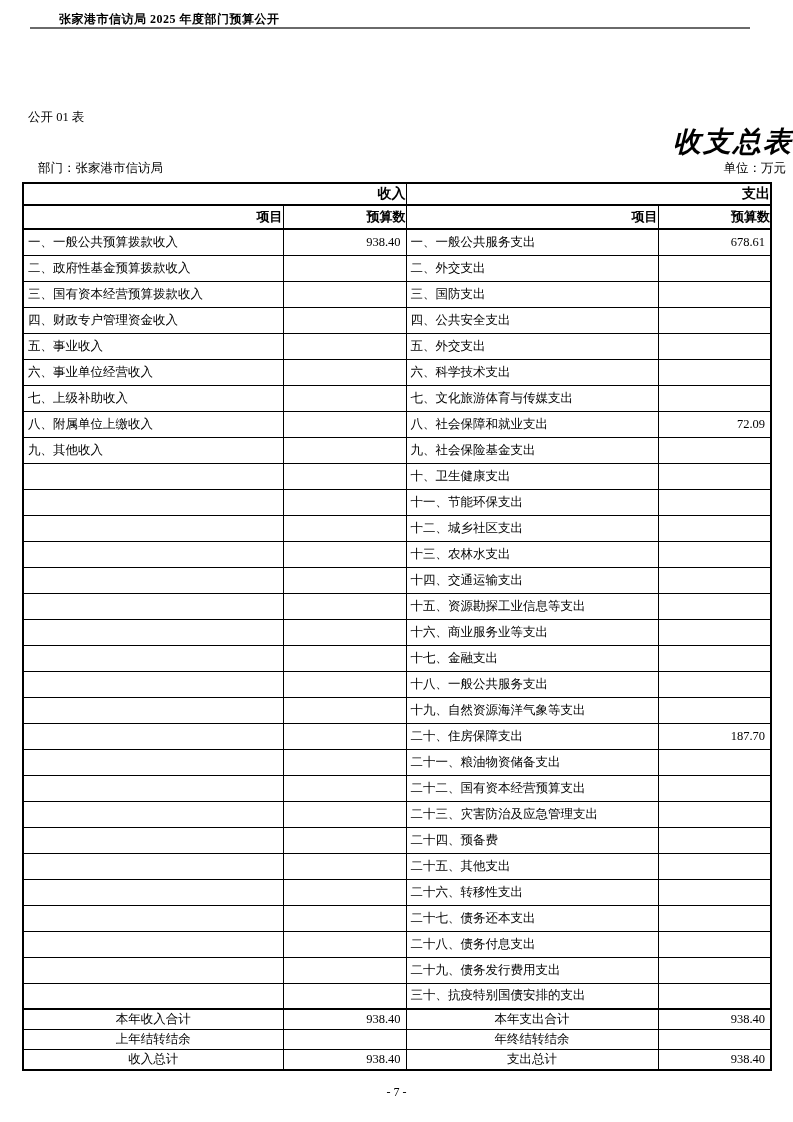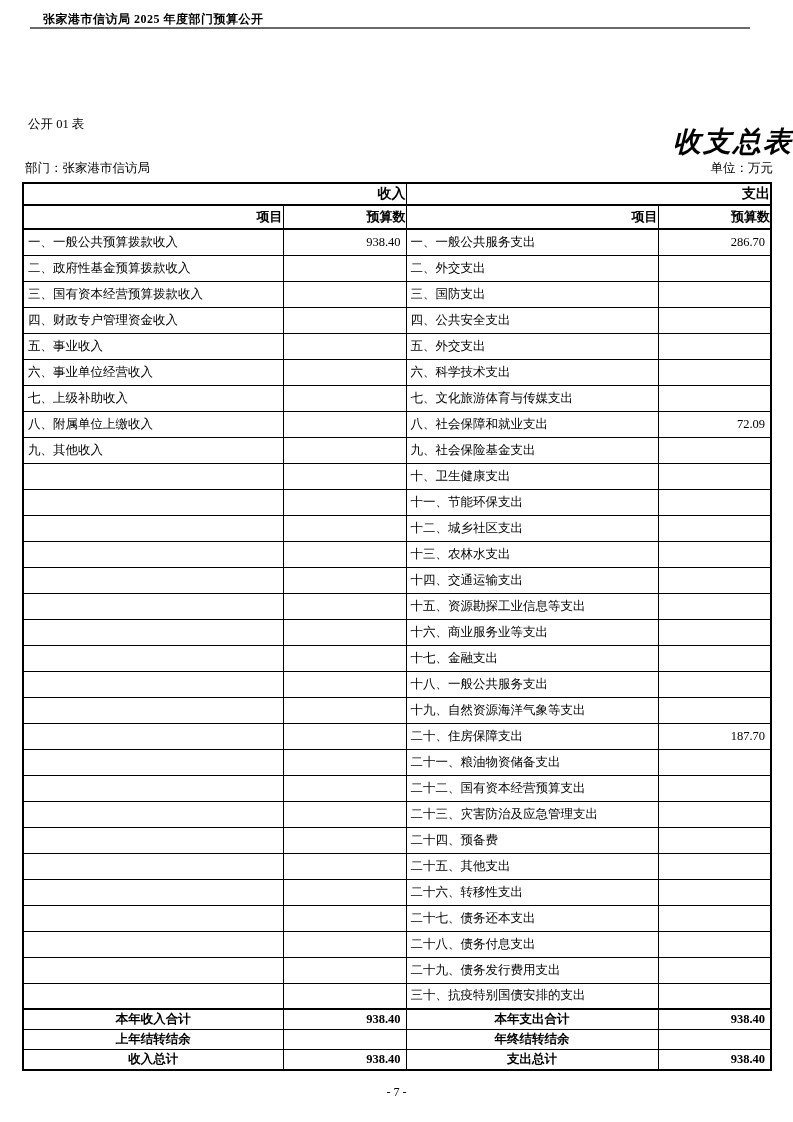--- a/index.html
+++ b/index.html
@@ -7,39 +7,39 @@
   .page {
     position:relative;
     width:793px; height:1122px;
     background:#ffffff;
     margin:0 auto;
     font-family:"Liberation Serif","DejaVu Serif",serif;
     color:#000;
     overflow:hidden;
   }
   .doc-header {
-    position:absolute; left:43px; top:11px;
+    position:absolute; left:59px; top:11px;
     font-size:12px; font-weight:bold; letter-spacing:0.5px;
   }
   .header-rule {
     position:absolute; left:30px; top:27px;
     width:720px; height:2px; background:#6a6a6a;
   }
   .table-label {
-    position:absolute; left:28px; top:116px;
+    position:absolute; left:28px; top:109px;
     font-size:12.5px;
   }
   .main-title {
     position:absolute; left:0; top:123px; width:100%;
     text-align:right; font-size:28px; font-weight:bold;
     letter-spacing:2px;
     font-style:italic;
   }
   .meta-row {
-    position:absolute; left:25px; top:160px; width:748px;
+    position:absolute; left:38px; top:160px; width:748px;
     display:flex; justify-content:space-between;
     font-size:12.5px;
   }
   table.budget {
     position:absolute; left:22px; top:182px;
     width:749px;
     border-collapse:collapse;
     table-layout:fixed;
     font-size:12.5px;
   }
@@ -53,21 +53,21 @@
     height:22px; font-size:14px; font-weight:bold; text-align:right;
     border-bottom:2px solid #000;
   }
   tr.hdr-cols th {
     height:24px; font-size:13px; font-weight:bold; text-align:right;
     border-bottom:2px solid #000;
   }
   tbody.grid tr { height:26px; }
   td.c-item { padding-left:4px; text-align:left; }
   td.c-amt  { padding-right:5px; text-align:right; }
-  tbody.sum tr { height:20.3px; font-weight:bold;margin-left:18px; }
+  tbody.sum tr { height:20.3px; font-weight:normal;margin-left:18px; }
   tbody.sum tr:first-child td { border-top:2px solid #000; }
   tbody.sum td.c-item { text-align:center; padding-left:0; }
   .page-number {
     position:absolute; left:0; top:1085px; width:100%;
     text-align:center; font-size:12px;
   }
 </style>
 </head>
 <body>
 
@@ -101,21 +101,21 @@
         <th>预算数</th>
         <th>项目</th>
         <th>预算数</th>
       </tr>
     </thead>
     <tbody class="grid">
         <tr>
           <td class="c-item">一、一般公共预算拨款收入</td>
           <td class="c-amt">938.40</td>
           <td class="c-item">一、一般公共服务支出</td>
-          <td class="c-amt">286.70</td>
+          <td class="c-amt">678.61</td>
         </tr>
         <tr>
           <td class="c-item">二、政府性基金预算拨款收入</td>
           <td class="c-amt"></td>
           <td class="c-item">二、外交支出</td>
           <td class="c-amt"></td>
         </tr>
         <tr>
           <td class="c-item">三、国有资本经营预算拨款收入</td>
           <td class="c-amt"></td>

